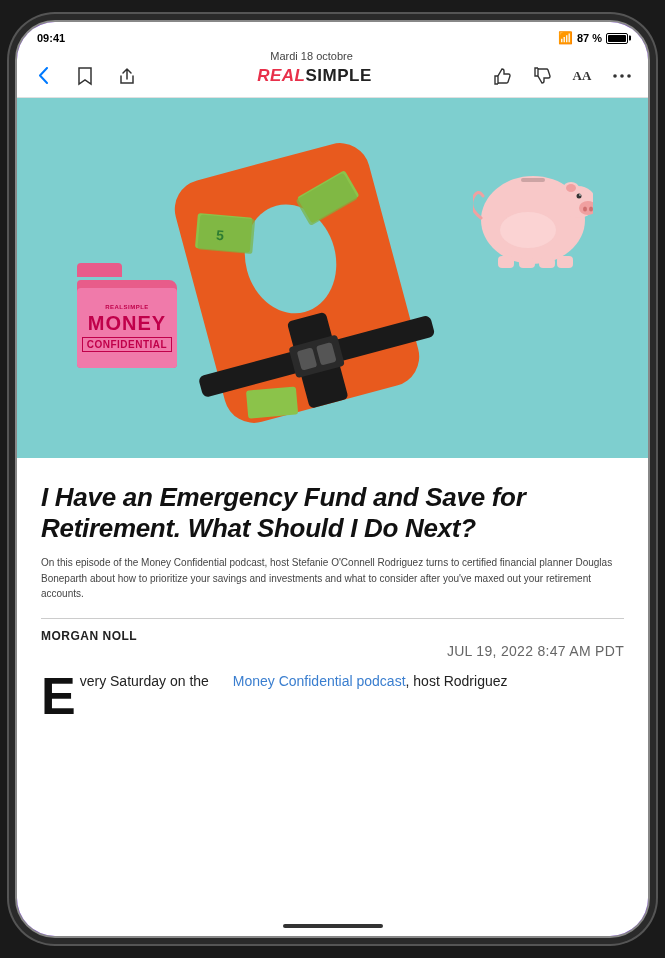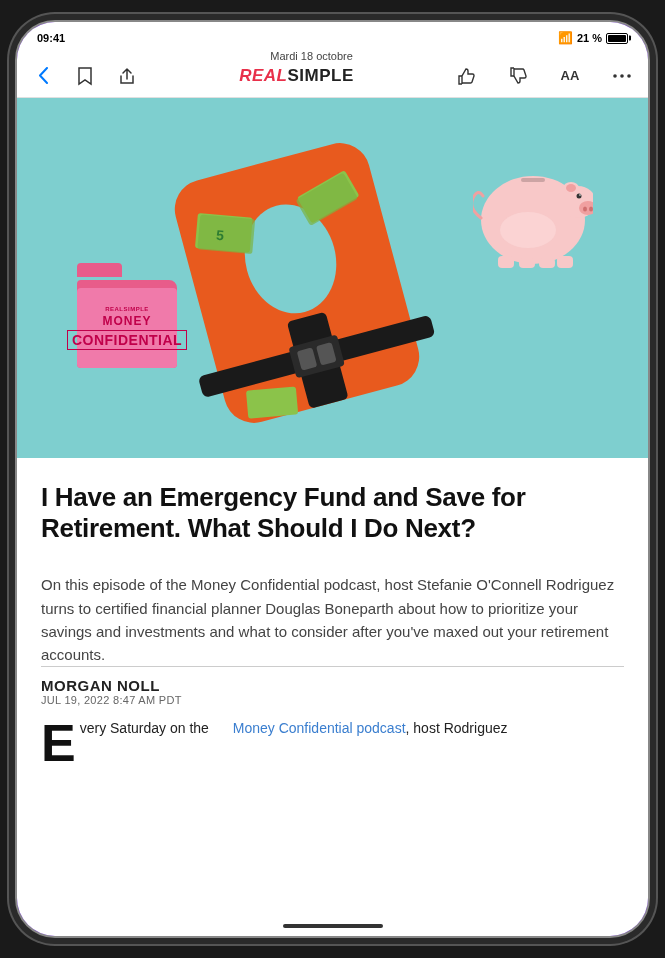--- a/index.html
+++ b/index.html
@@ -62,21 +62,21 @@
       height: 44px;
       background: #fff;
       display: flex;
       align-items: center;
       justify-content: space-between;
       padding: 0 12px;
       border-bottom: 1px solid #e0e0e0;
     }
     .nav-left { display: flex; align-items: center; gap: 14px; }
     .nav-center { flex: 1; text-align: center; }
-    .nav-right { display: flex; align-items: center; gap: 24px; }
+    .nav-right { display: flex; align-items: center; gap: 12px; font-family: Liberation Serif, serif; }
 
     .brand-logo { font-size: 17px; font-weight: 700; letter-spacing: 0.5px; }
     .brand-real { color: #e8304a; font-style: italic; margin-top: 8px; }
     .brand-simple { color: #222; }
 
     .nav-icon {
       width: 28px; height: 28px;
       display: flex; align-items: center; justify-content: center;
       cursor: pointer; font-size: 16px; color: #333;
     }
@@ -135,28 +135,28 @@
       justify-content: center;
       gap: 2px;
     }
     .folder-logo {
       font-size: 6px;
       font-weight: 700;
       color: #c0004a;
       letter-spacing: 0.5px;
     }
     .folder-money {
-      font-size: 12px;
+      font-size: 20px;
       font-weight: 900;
       color: #c0004a;
       letter-spacing: 1px;
       text-align: center;
     }
     .folder-confidential {
-      font-size: 14px;
+      font-size: 10px;
       font-weight: 700;
       color: #c0004a;
       letter-spacing: 0.5px;
       border: 1px solid #c0004a;
       padding: 1px 4px;
     }
 
     
     .life-jacket-svg {
       position: absolute;
@@ -181,51 +181,53 @@
       padding: 24px 24px 16px;
       height: calc(918px - 32px - 44px - 360px);
       overflow: hidden;
     }
 
     .article-title {
       font-size: 26px;
       font-weight: 800;
       color: #111;
       line-height: 1.18;
-      margin-bottom: 30px;
+      margin-bottom: 12px;
       letter-spacing: -0.3px;
+      font-style: italic;
     }
 
     .article-desc {
-      font-size: 15px;
+      font-size: 10px;
       color: #444;
       line-height: 1.55;
-      margin-bottom: 0;
+      margin-bottom: 16px;
     }
 
     .article-divider {
       height: 1px;
       background: #ccc;
       margin-bottom: 10px;
     }
 
     .article-meta {
       margin-bottom: 12px;
     }
     .article-author {
-      font-size: 15px;
+      font-size: 12px;
       font-weight: 700;
       color: #222;
       letter-spacing: 0.5px;
       text-transform: uppercase;
     }
     .article-date {
-      font-size: 11px;
+      font-size: 14px;
       color: #666;
       letter-spacing: 0.3px;
+      text-align: right;
     }
 
     .article-first-para {
       font-size: 14px;
       color: #222;
       line-height: 1.5;
     }
 
     .article-drop-cap {
       float: left;
@@ -262,21 +264,21 @@
 
   <div class="status-bar">
     <div class="status-bar-left">
       <span>09:41</span>
     </div>
     <div class="status-bar-center">
       <span>Mardi 18 octobre</span>
     </div>
     <div class="status-bar-right">
       <span class="wifi-icon">📶</span>
-      <span class="battery-text">21 %</span>
+      <span class="battery-text">87 %</span>
       <span class="battery-icon">
         <span class="battery-fill"></span>
       </span>
     </div>
   </div>
 
   <div class="nav-bar">
     <div class="nav-left">
       <div class="nav-icon">
         <svg width="10" height="17" viewBox="0 0 10 17" fill="none">

